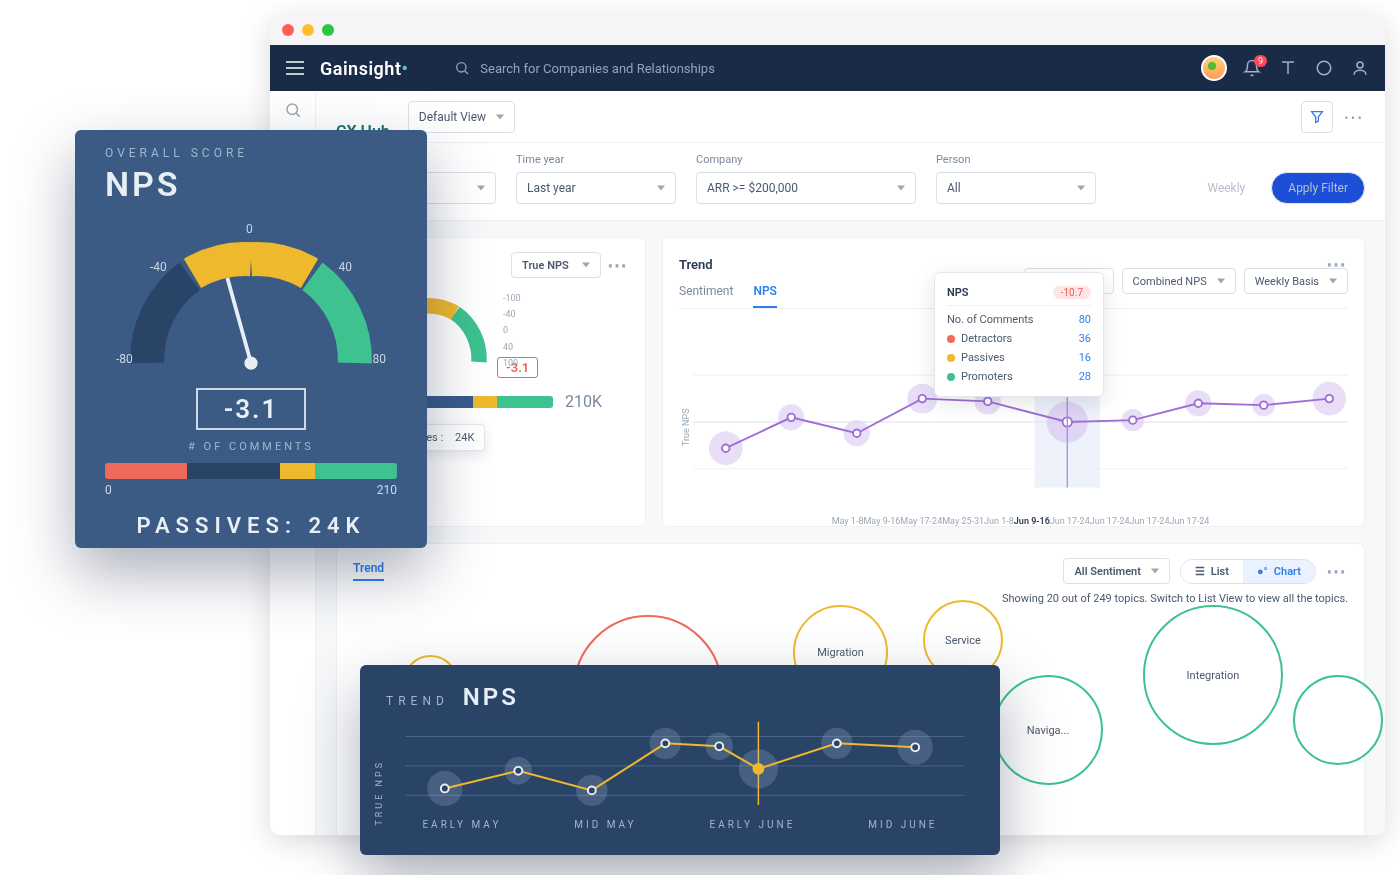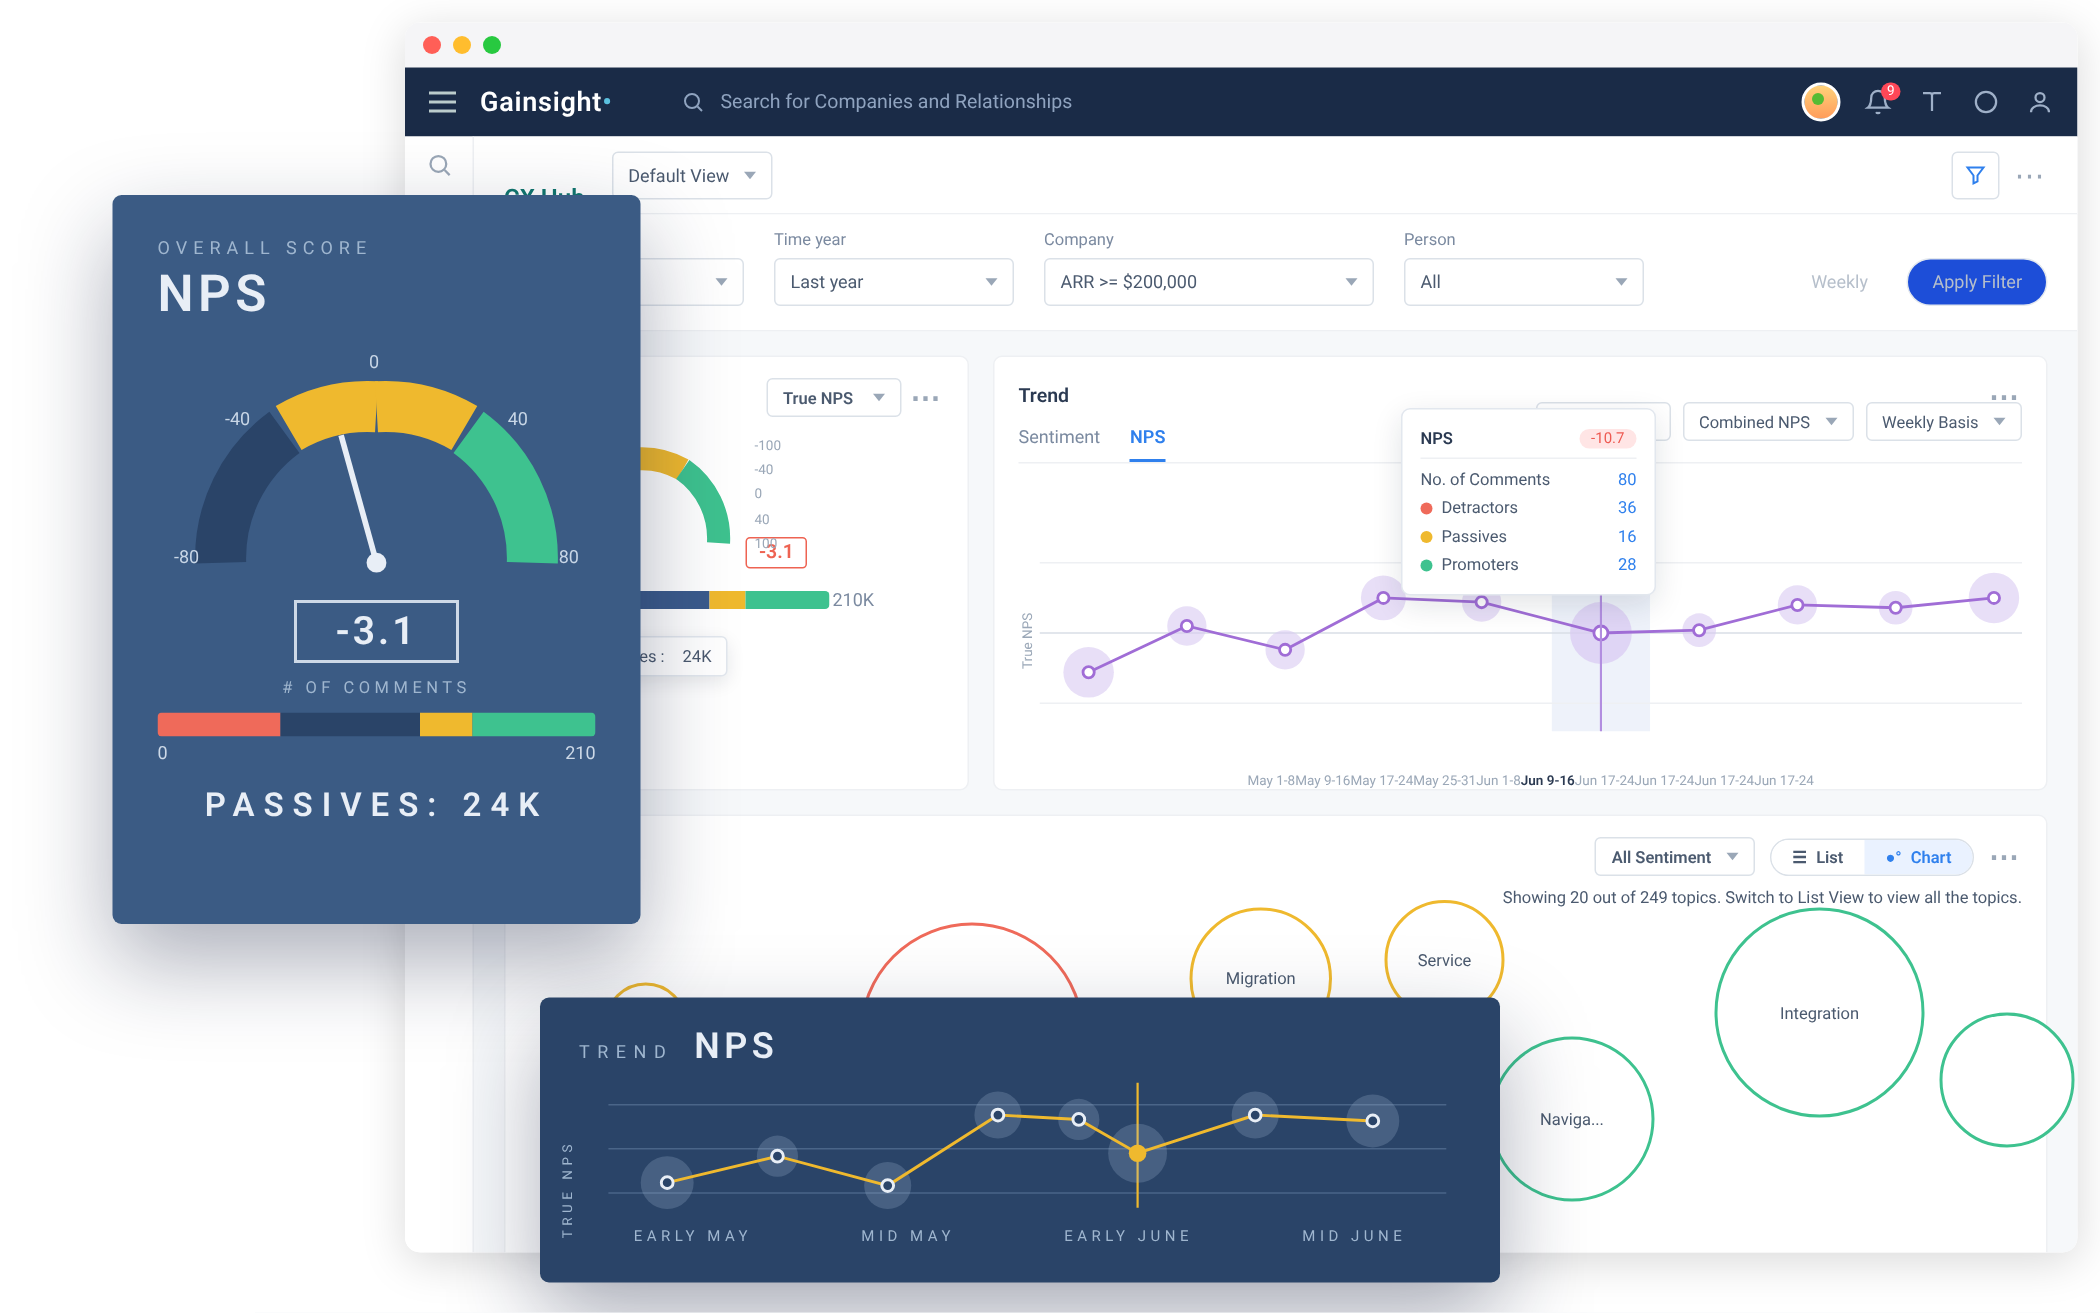--- a/index.html
+++ b/index.html
@@ -54,21 +54,21 @@
   .tabs { display:flex; gap:20px; font-size:12px; margin-top:8px; border-bottom:1px solid #eef0f3;}
   .tab { padding:0 0 8px; color:#7b8aa0;}
   .tab.active { color:#2f80ed; border-bottom:2px solid #2f80ed; font-weight:600;}
 
   .mini-gauge-area { position:relative; margin-top:4px;}
   .mini-gauge { width:140px; height:90px; }
   .mini-score { display:inline-block; border:1px solid #ee6352; color:#ee6352; padding:2px 8px; border-radius:3px; font-size:13px; font-weight:600; margin-top:2px;}
   .mini-bar { margin-top:14px;}
   .mini-bar-track { height:12px; display:flex; border-radius:3px; overflow:hidden;}
   .seg-red{background:#ef6a5a;} .seg-blue{background:#3b5b8c;} .seg-yellow{background:#efb92e;} .seg-green{background:#3ec28f;}
-  .mini-bar-end { font-size:12px; color:#7b8aa0; margin-left:2px;}
+  .mini-bar-end { font-size:16px; color:#7b8aa0; margin-left:12px;}
   .mini-tooltip { position:absolute; left:30px; top:142px; background:#fff; border:1px solid #e2e7ee; border-radius:4px; box-shadow:0 4px 12px rgba(20,30,50,0.1); padding:6px 10px; font-size:11px; color:#4b5a6f; display:flex; gap:12px;}
   .cursor-icon { position:absolute; left:38px; top:126px; font-size:14px;}
 
   
   .trend-controls { position:absolute; top:30px; right:16px; display:flex; gap:8px;align-items:center;}
   .legend-small { text-align:center; font-size:11px; color:#7b8aa0; margin-top:6px;}
   .legend-small .dash { display:inline-block; width:14px; border-top:2px solid #a06dd6; vertical-align:middle; margin-right:5px;}
   .trend-popup { position:absolute; right:260px; top:34px; width:170px; background:#fff; border:1px solid #e2e7ee; border-radius:6px; box-shadow:0 6px 20px rgba(20,30,50,0.12); padding:10px 12px; font-size:11px;}
   .trend-popup-row { display:flex; justify-content:space-between; align-items:center; padding:3px 0; color:#4b5a6f;}
   .pill-red { background:#ffe5e5; color:#ee5a52; padding:1px 8px; border-radius:10px; font-size:10px;}
@@ -83,23 +83,23 @@
   .view-toggle { display:flex; border:1px solid #dbe1e8; border-radius:16px; overflow:hidden;}
   .toggle-btn { padding:5px 14px; font-size:11px; display:flex; align-items:center; gap:6px; color:#4b5a6f; background:#fff;}
   .toggle-btn.active { background:#eaf2ff; color:#2f80ed;}
   .showing-text { text-align:right; font-size:11px; color:#4b5a6f; margin-top:8px;}
   .bubbles-area { position:relative; height:200px; margin-top:10px;}
   .bubble { position:absolute; border:2px solid; border-radius:50%; display:flex; align-items:center; justify-content:center; font-size:11px; color:#4b5a6f; background:#fff;}
   .b-red{border-color:#ef6a5a;} .b-yellow{border-color:#efb92e;} .b-green{border-color:#3ec28f;}
 
   
   .overlay-score {
-    position:absolute; left:75px; top:130px; width:352px; height:486px;
+    position:absolute; left:75px; top:130px; width:352px; height:418px;
     background:#3b5b84; border-radius:6px; box-shadow:0 25px 60px rgba(20,30,60,0.35);
-    color:#e8eef6; padding:28px 30px;
+    color:#e8eef6; padding:16px 30px;
   }
   .ov-label { font-size:12px; letter-spacing:4px; color:#9fb6cf;}
   .ov-title { font-size:34px; font-weight:600; letter-spacing:3px; margin-top:4px;}
   .gauge-wrap { position:relative; width:290px; height:170px; margin:8px auto 0;}
   .gauge-tick { position:absolute; font-size:12px; color:#c8d6e6;}
   .score-box { display:block; width:110px; margin:6px auto 0; border:2px solid #cdd9e7; text-align:center; font-size:26px; font-weight:600; padding:4px 0; letter-spacing:2px;}
   .ov-sub { text-align:center; font-size:11px; letter-spacing:3px; color:#9fb6cf; margin-top:10px;}
   .ov-bar { height:16px; display:flex; margin-top:10px; border-radius:3px; overflow:hidden;}
   .ov-bar-labels { display:flex; justify-content:space-between; font-size:12px; color:#cdd9e7; margin-top:4px;}
   .ov-passives { text-align:center; font-size:22px; font-weight:600; letter-spacing:6px; margin-top:16px;}
@@ -392,21 +392,21 @@
             </div>
           <div class="bubble b-red" style="left:220px;top:0px;width:150px;height:150px">
               <span>Payroll</span>
             </div>
           <div class="bubble b-yellow" style="left:440px;top:-10px;width:95px;height:95px">
               <span>Migration</span>
             </div>
           <div class="bubble b-yellow" style="left:570px;top:-15px;width:80px;height:80px">
               <span>Service</span>
             </div>
-          <div class="bubble b-green" style="left:640px;top:76px;width:110px;height:110px">
+          <div class="bubble b-green" style="left:640px;top:60px;width:110px;height:110px">
               <span>Naviga...</span>
             </div>
           <div class="bubble b-green" style="left:790px;top:-10px;width:140px;height:140px">
               <span>Integration</span>
             </div>
           <div class="bubble b-red" style="left:140px;top:110px;width:80px;height:80px"></div>
           <div class="bubble b-green" style="left:530px;top:100px;width:70px;height:70px"></div>
           <div class="bubble b-green" style="left:940px;top:60px;width:90px;height:90px"></div>
         </div>
       </div>

